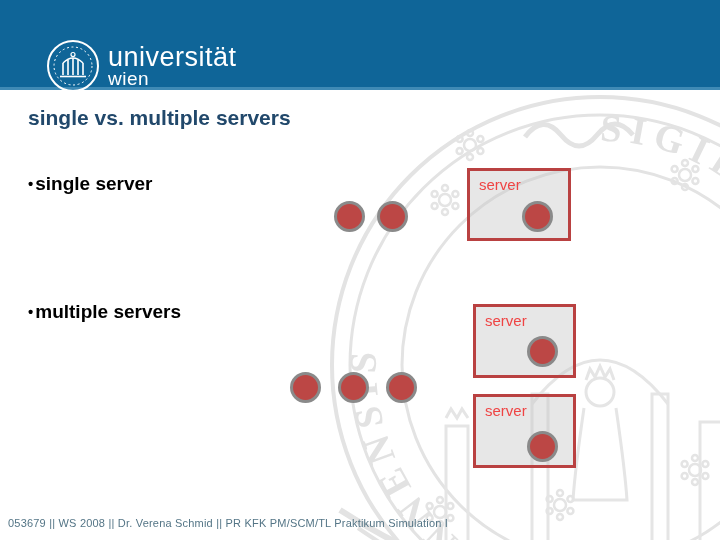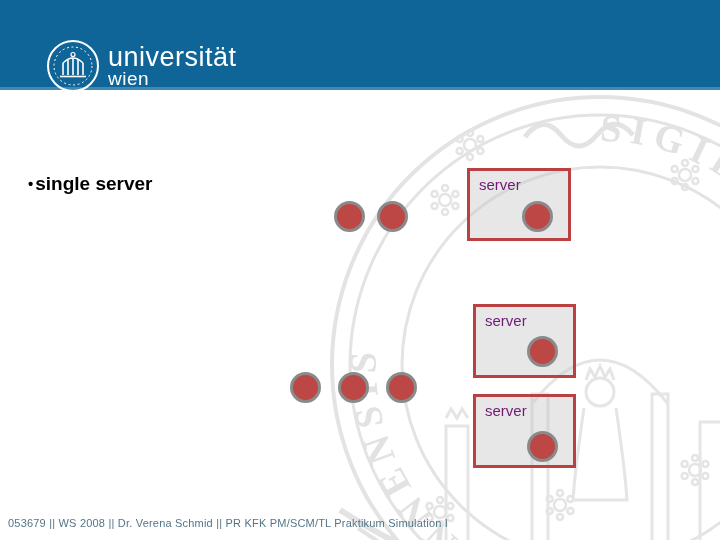--- a/index.html
+++ b/index.html
@@ -40,21 +40,21 @@
     position:absolute;z-index:2;width:25px;height:25px;border-radius:50%;
     background:#bc4745;border:3px solid #8a8a8a;
   }
 
   .server-box{
     position:absolute;z-index:2;box-sizing:content-box;
     border:3px solid #b94141;background:rgba(197,197,197,0.42);
   }
   .server-box .lbl{
     position:absolute;left:9px;top:5px;
-    font-size:15px;color:#701a75;
+    font-size:15px;color:#ef4444;
   }
   .server-box .customer{border-width:3px;}
 
   #box-s1{left:467px;top:168px;width:98px;height:67px;}
   #box-m1{left:473px;top:304px;width:97px;height:68px;}
   #box-m2{left:473px;top:394px;width:97px;height:68px;}
 
   
   .footer{
     position:absolute;left:8px;top:517px;z-index:2;
@@ -126,33 +126,37 @@
           <line x1="14" y1="37.5" x2="40" y2="37.5" stroke-width="1.6"></line>
         </g>
       </svg>
       <div class="brand">
         <div class="l1">universität</div>
         <div class="l2">wien</div>
       </div>
     </div>
   </div>
 
+  <div class="title">single vs. multiple servers</div>
 
   <div class="bullet-line" id="bullet-single">
     <span class="dot">•</span><span>single server</span>
   </div>
 
   <div class="customer" style="left:334px;top:201px;"></div>
   <div class="customer" style="left:377px;top:201px;"></div>
 
   <div class="server-box" id="box-s1">
     <span class="lbl">server</span>
     <div class="customer" style="left:52px;top:30px;"></div>
   </div>
 
+  <div class="bullet-line" id="bullet-multiple">
+    <span class="dot">•</span><span>multiple servers</span>
+  </div>
 
   <div class="customer" style="left:290px;top:372px;"></div>
   <div class="customer" style="left:338px;top:372px;"></div>
   <div class="customer" style="left:386px;top:372px;"></div>
 
   <div class="server-box" id="box-m1">
     <span class="lbl">server</span>
     <div class="customer" style="left:51px;top:29px;"></div>
   </div>
   <div class="server-box" id="box-m2">

